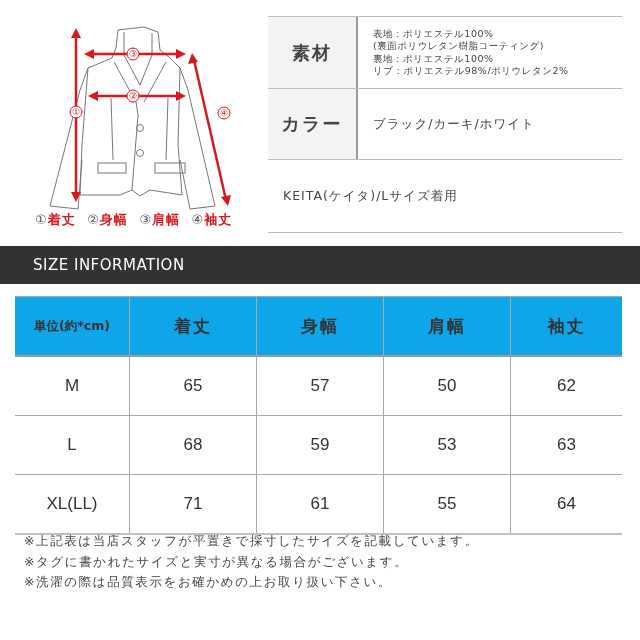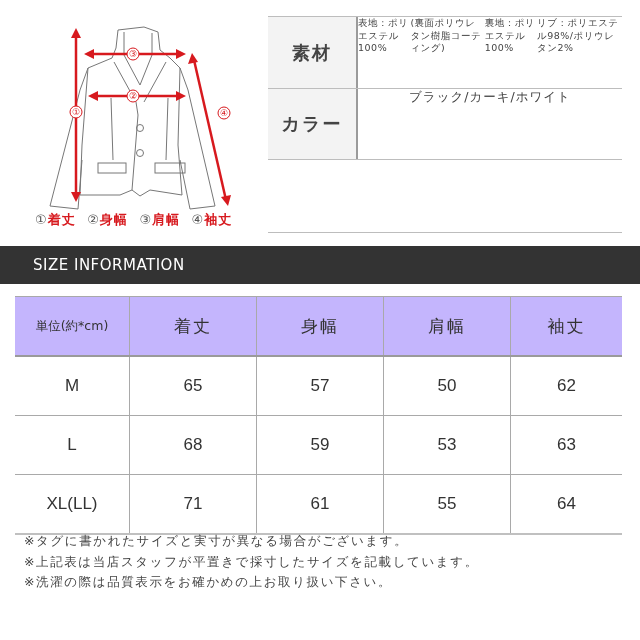--- a/index.html
+++ b/index.html
@@ -9,34 +9,34 @@
   #diagram { position:absolute; left:20px; top:10px; width:240px; height:230px; }
   #diagram svg { position:absolute; left:0; top:0; }
   .legend { position:absolute; left:35px; top:211px; font-size:13px; font-weight:bold; white-space:nowrap; letter-spacing:1px; }
   .legend span.num { color:#555; font-weight:normal; font-size:13px; }
   .legend span.lbl { color:#d7191e; margin-right:6px; }
 
   
   #spec { position:absolute; left:268px; top:16px; width:354px; border-top:1px solid #bdbdbd; }
   .spec-row { display:flex; border-bottom:1px solid #bdbdbd; }
   .spec-row .k { width:88px; background:#f3f3f3; border-right:2px solid #9a9a9a; display:flex; align-items:center; justify-content:center; font-size:18px; font-weight:bold; color:#444; letter-spacing:2px; }
-  .spec-row .v { flex:1; display:flex; flex-direction:row; justify-content:center; font-size:12.5px; color:#444; letter-spacing:1px; }
+  .spec-row .v { flex:1; padding-left:15px; display:flex; flex-direction:column; justify-content:center; font-size:12.5px; color:#444; letter-spacing:1px; }
   .spec-row .v.small { font-size:9.5px; line-height:12.5px; letter-spacing:0.5px; }
   .r1 { height:71px; } .r2 { height:70px; } .r3 { height:72px; }
 
   
   #band { position:absolute; left:0; top:246px; width:640px; height:38px; background:#333333; }
   #band span { position:absolute; left:18px; top:10px; color:#ffffff; font-family:"DejaVu Sans", sans-serif; font-size:15px; letter-spacing:0.5px;margin-left:15px; }
 
   
   #size { position:absolute; left:15px; top:296px; width:607px; border-collapse:collapse; }
   #size th, #size td { border-right:1px solid #a9a9a9; text-align:center; color:#333; }
   #size th:last-child, #size td:last-child { border-right:none; }
   #size thead tr { border-top:1px solid #a9a9a9; border-bottom:2px solid #9a9a9a; }
-  #size th { background:#c4b5fd; height:56px; font-size:17px; font-weight:normal; letter-spacing:2px;margin-top:16px; }
+  #size th { background:#0ea5e9; height:56px; font-size:17px; font-weight:bold; letter-spacing:2px;margin-top:16px; }
   #size th.unit { font-size:12.5px; letter-spacing:0; width:112px; }
   #size th.c { width:124px; }
   #size td { height:56px; font-size:17px; font-family:"Liberation Sans", sans-serif; }
   #size tbody tr { border-bottom:1px solid #a9a9a9; }
   #size tbody tr:last-child { border-bottom:2px solid #c0c0c0; }
 
   
   #notes { position:absolute; left:24px; top:531px; font-size:12.5px; color:#444; line-height:20.5px; letter-spacing:1.6px; }
 </style>
 </head>
@@ -113,20 +113,21 @@
       <div>(裏面ポリウレタン樹脂コーティング)</div>
       <div>裏地：ポリエステル100%</div>
       <div>リブ：ポリエステル98%/ポリウレタン2%</div>
     </div>
   </div>
   <div class="spec-row r2">
     <div class="k">カラー</div>
     <div class="v">ブラック/カーキ/ホワイト</div>
   </div>
   <div class="spec-row r3">
+    <div class="v">KEITA(ケイタ)/Lサイズ着用</div>
   </div>
 </div>
 
 <div id="band">
   <span>SIZE INFORMATION</span>
 </div>
 
 <table id="size">
   <thead>
     <tr>
@@ -156,16 +157,16 @@
       <td>XL(LL)</td>
       <td>71</td>
       <td>61</td>
       <td>55</td>
       <td>64</td>
     </tr>
   </tbody>
 </table>
 
 <div id="notes">
+  <div>※上記表は当店スタッフが平置きで採寸したサイズを記載しています。</div>
   <div>※タグに書かれたサイズと実寸が異なる場合がございます。</div>
-  <div>※上記表は当店スタッフが平置きで採寸したサイズを記載しています。</div>
   <div>※洗濯の際は品質表示をお確かめの上お取り扱い下さい。</div>
 </div>
 
 </body></html>

